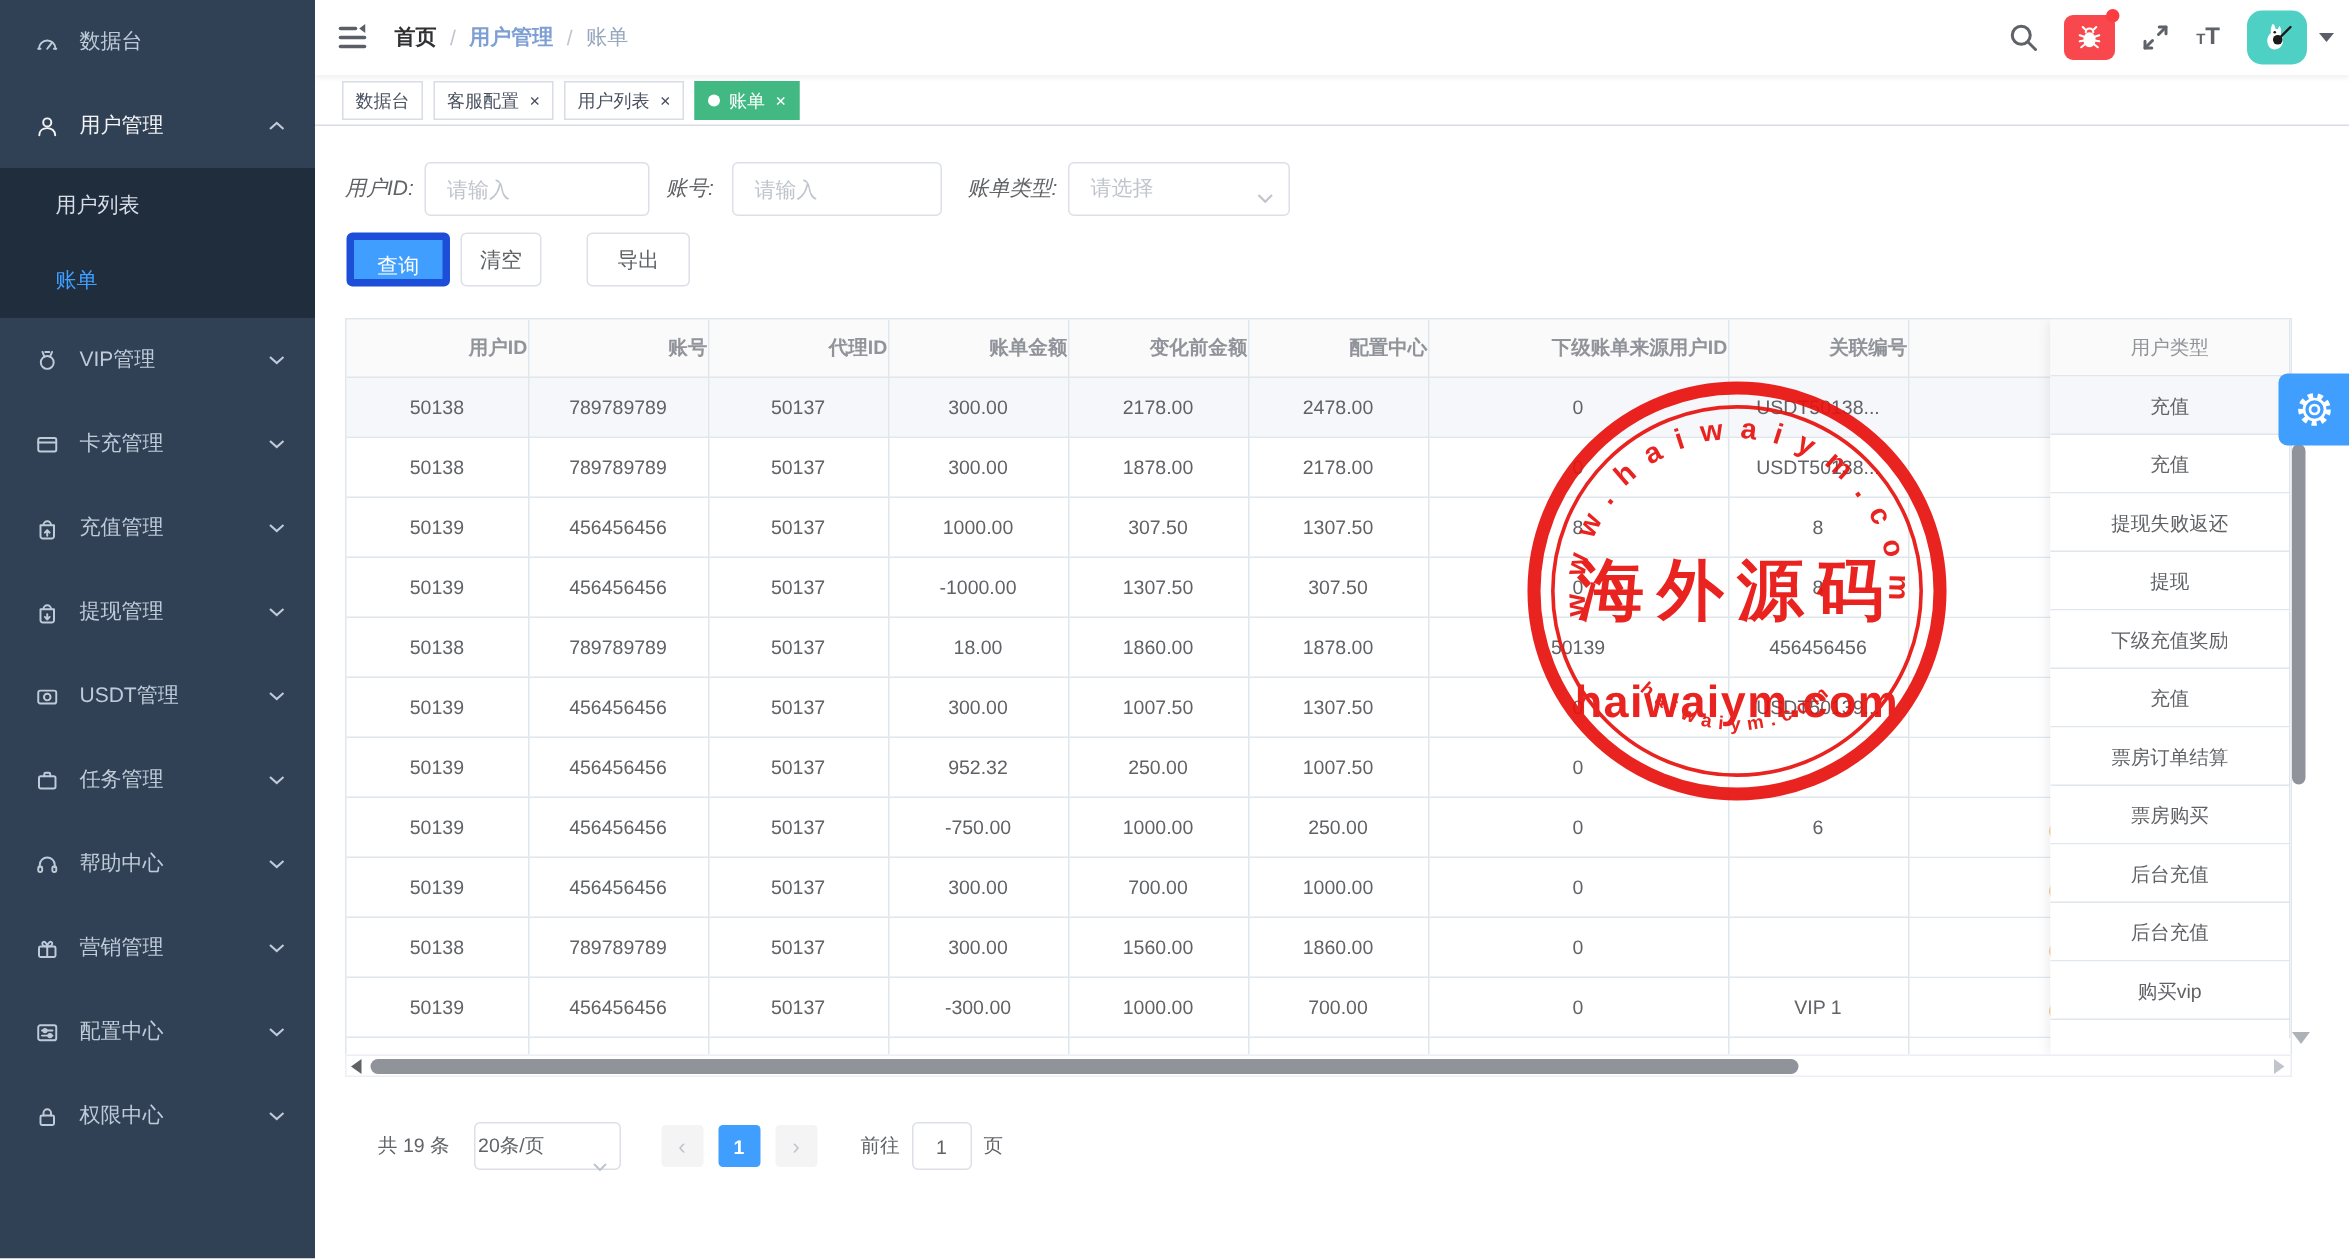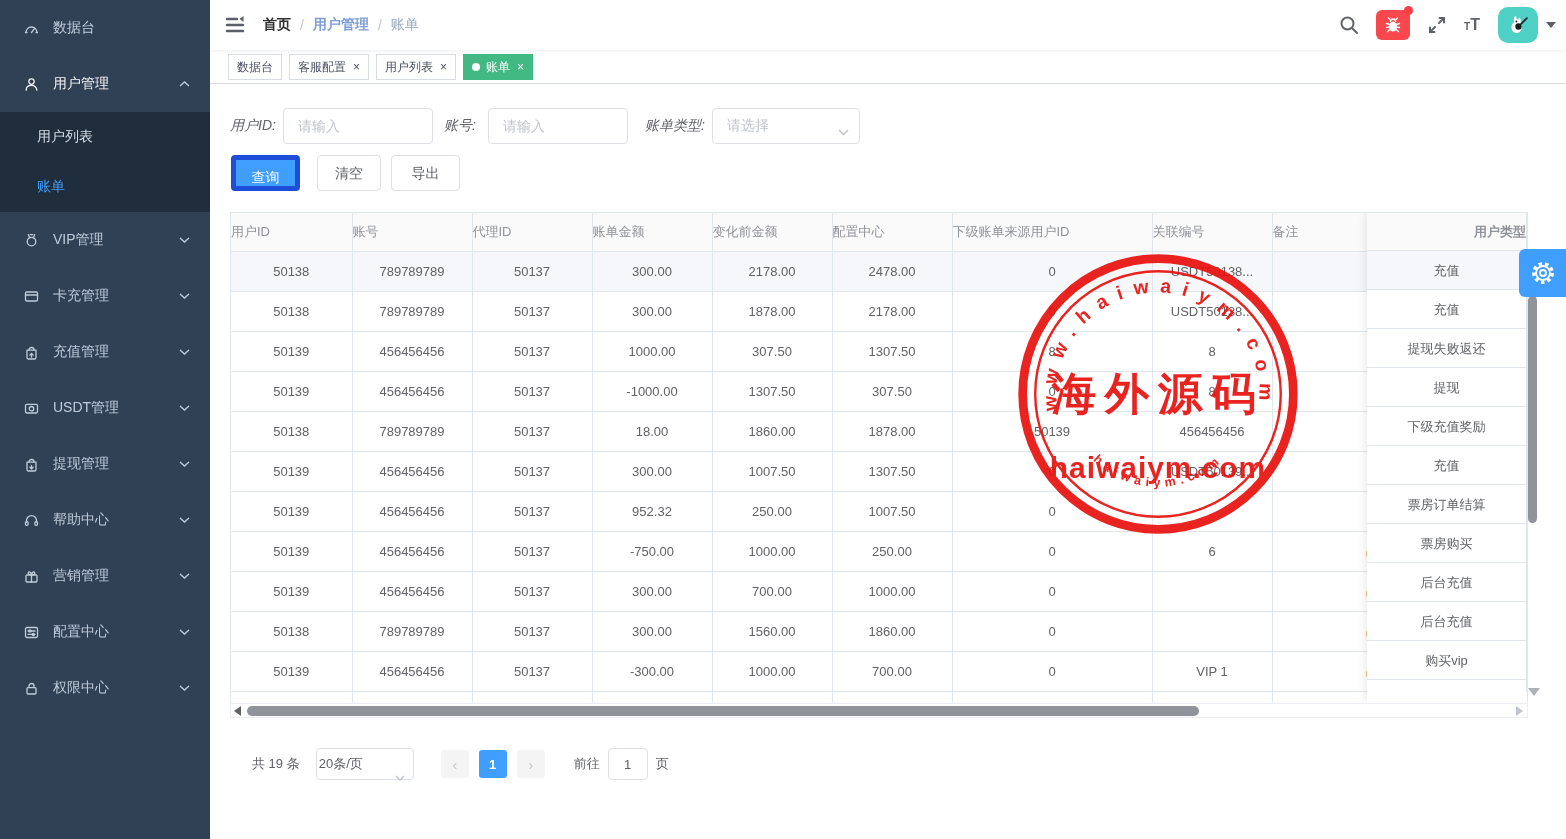--- a/index.html
+++ b/index.html
@@ -65,33 +65,33 @@
 
   .btn { position:absolute; top:71px; height:36px; border-radius:4px; font-size:14px; text-align:center;
     line-height:34px; cursor:pointer; }
   .btn.primary { background:#409eff; border:5px solid #1d4ed8; color:#fff; }
   .btn.plain { background:#fff; border:1px solid #dcdfe6; color:#606266; }
 
   
   .table-wrap { position:absolute; left:20px; top:128px; width:1298px; height:491px;
     border:1px solid #dfe6ec; border-bottom:none; overflow:hidden; }
   table.bill { border-collapse:collapse; table-layout:fixed; width:1298px; font-size:13px; color:#606266; }
-  table.bill th { height:38px; font-weight:400; color:#909399; background:#fafafa;
-    border-right:1px solid #dfe6ec; border-bottom:1px solid #dfe6ec; text-align:left; white-space:nowrap; overflow:hidden; }
+  table.bill th { height:38px; font-weight:700; color:#909399; background:#fafafa;
+    border-right:1px solid #dfe6ec; border-bottom:1px solid #dfe6ec; text-align:right; white-space:nowrap; overflow:hidden; }
   table.bill td { height:40px; border-right:1px solid #dfe6ec; border-bottom:1px solid #dfe6ec;
     text-align:center; white-space:nowrap; overflow:hidden; background:#fff; }
   table.bill tr.hl td { background:#f5f7fa; }
   table.bill tr.partial td { height:12px; border-bottom:none; }
   td.remark-cell { position:relative; }
   .remark-frag { position:absolute; left:93px; top:13px; width:4px; height:16px; overflow:hidden;
     color:#e6a23c; font-size:13px; }
 
   .fixed-col { position:absolute; right:0; top:0; width:160px; height:491px; background:#fff;
     box-shadow:0 0 10px rgba(0,0,0,.12); z-index:6; }
-  .fixed-col .fc-h { height:38px; line-height:38px; text-align:right; font-size:13px; font-weight:700;
+  .fixed-col .fc-h { height:38px; line-height:38px; text-align:center; font-size:13px; font-weight:400;
     color:#909399; background:#fafafa; border-bottom:1px solid #dfe6ec; border-right:1px solid #dfe6ec; }
   .fixed-col .fc-c { height:39px; line-height:39px; text-align:center; font-size:13px; color:#606266;
     border-bottom:1px solid #dfe6ec; border-right:1px solid #dfe6ec; background:#fff; }
   .fixed-col .fc-c.hl { background:#f5f7fa; }
   .fixed-col .fc-partial { height:12px; background:#fff; border-right:1px solid #dfe6ec; }
 
   
   .vscroll { position:absolute; left:1318px; top:212px; width:9px; height:230px; z-index:7; }
   .vthumb { width:9px; height:227px; background:#909399; border-radius:5px; }
   .v-arrow { position:absolute; left:1318px; top:604px; width:0; height:0; z-index:7;
@@ -202,40 +202,54 @@
           <span class="lbl">充值管理</span>
           <span class="chev">
             <svg width="11" height="8" viewBox="0 0 11 8" fill="none" stroke="#bfcbd9" stroke-width="1.4">
               <polyline points="1,2 5.5,6 10,2"></polyline>
             </svg>
           </span>
         </div>
         <div class="side-item">
           <span class="mi">
             <svg width="15" height="15" viewBox="0 0 15 15" fill="none" stroke="currentColor" stroke-width="1.3" stroke-linecap="round" stroke-linejoin="round">
-              <rect x="1.5" y="3.4" width="12" height="8.6" rx="1.4"></rect>
-              <circle cx="7.5" cy="7.7" r="2.2"></circle>
-            </svg>
-          </span>
-          <span class="lbl">USDT管理</span>
-          <span class="chev">
-            <svg width="11" height="8" viewBox="0 0 11 8" fill="none" stroke="#bfcbd9" stroke-width="1.4">
-              <polyline points="1,2 5.5,6 10,2"></polyline>
-            </svg>
-          </span>
-        </div>
-        <div class="side-item">
-          <span class="mi">
-            <svg width="15" height="15" viewBox="0 0 15 15" fill="none" stroke="currentColor" stroke-width="1.3" stroke-linecap="round" stroke-linejoin="round">
               <path d="M3 5.2h9v7.3a1.5 1.5 0 0 1-1.5 1.5h-6A1.5 1.5 0 0 1 3 12.5z"></path>
               <path d="M5 5a2.5 2.5 0 0 1 5 0"></path>
               <path d="M7.5 8.4v3.6M5.9 10.3l1.6 1.7 1.6-1.7"></path>
             </svg>
           </span>
           <span class="lbl">提现管理</span>
+          <span class="chev">
+            <svg width="11" height="8" viewBox="0 0 11 8" fill="none" stroke="#bfcbd9" stroke-width="1.4">
+              <polyline points="1,2 5.5,6 10,2"></polyline>
+            </svg>
+          </span>
+        </div>
+        <div class="side-item">
+          <span class="mi">
+            <svg width="15" height="15" viewBox="0 0 15 15" fill="none" stroke="currentColor" stroke-width="1.3" stroke-linecap="round" stroke-linejoin="round">
+              <rect x="1.5" y="3.4" width="12" height="8.6" rx="1.4"></rect>
+              <circle cx="7.5" cy="7.7" r="2.2"></circle>
+            </svg>
+          </span>
+          <span class="lbl">USDT管理</span>
+          <span class="chev">
+            <svg width="11" height="8" viewBox="0 0 11 8" fill="none" stroke="#bfcbd9" stroke-width="1.4">
+              <polyline points="1,2 5.5,6 10,2"></polyline>
+            </svg>
+          </span>
+        </div>
+        <div class="side-item">
+          <span class="mi">
+            <svg width="15" height="15" viewBox="0 0 15 15" fill="none" stroke="currentColor" stroke-width="1.3" stroke-linecap="round" stroke-linejoin="round">
+              <rect x="2" y="4.5" width="11" height="8.2" rx="1.2"></rect>
+              <path d="M5.5 4.5V3.2a1 1 0 0 1 1-1h2a1 1 0 0 1 1 1v1.3"></path>
+            </svg>
+          </span>
+          <span class="lbl">任务管理</span>
           <span class="chev">
             <svg width="11" height="8" viewBox="0 0 11 8" fill="none" stroke="#bfcbd9" stroke-width="1.4">
               <polyline points="1,2 5.5,6 10,2"></polyline>
             </svg>
           </span>
         </div>
         <div class="side-item">
           <span class="mi">
             <svg width="15" height="15" viewBox="0 0 15 15" fill="none" stroke="currentColor" stroke-width="1.3" stroke-linecap="round" stroke-linejoin="round">
               <path d="M2.5 9.2V7.6a5 5 0 0 1 10 0v1.6"></path>
@@ -394,21 +408,21 @@
       <div class="f-select" style="left:502px;width:148px">
         <span>请选择</span>
         <span class="sel-chev">
           <svg width="11" height="7" viewBox="0 0 11 7" fill="none" stroke="#c0c4cc" stroke-width="1.5">
               <polyline points="1,1 5.5,5.5 10,1"></polyline>
             </svg>
         </span>
       </div>
 
       <div class="btn primary" style="left:21px;width:69px">查询</div>
-      <div class="btn plain" style="left:107px;width:64px">清空</div>
+      <div class="btn plain" style="left:97px;width:54px">清空</div>
       <div class="btn plain" style="left:181px;width:69px">导出</div>
 
       <div class="table-wrap">
         <table class="bill" id="bill-table">
             <colgroup>
               <col style="width:121px">
               <col style="width:120px">
               <col style="width:120px">
               <col style="width:120px">
               <col style="width:120px">

